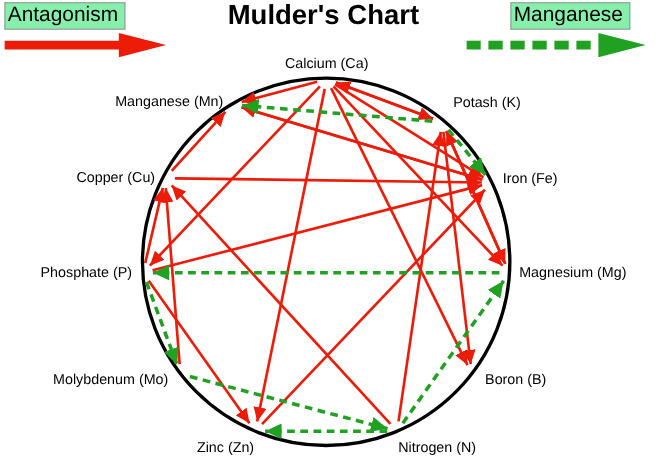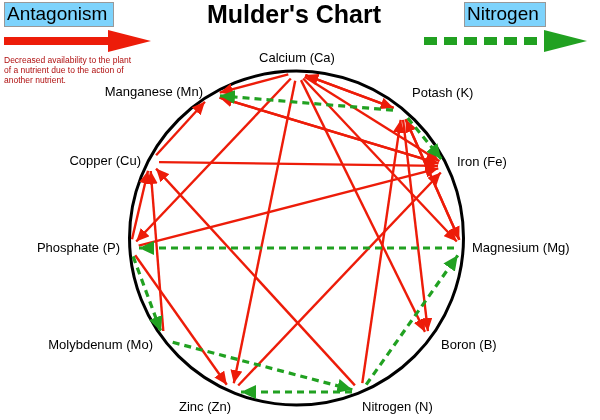--- a/index.html
+++ b/index.html
@@ -10,46 +10,45 @@
   .page-title{
     position:absolute; top:0; left:0; right:12px; text-align:center;
     font-size:25px; font-weight:bold; color:#000;
   }
   #mulder-svg{position:absolute; top:0; left:0;}
   .legend{position:absolute; top:2px;}
   .legend-antagonism{left:4px; width:162px;}
   .legend-synergism{left:424px; width:172px;}
   .legend-heading{
     display:inline-block; font-size:19px; color:#000;
-    border:1px solid #999; padding:0 6px 1px 2px; background:#7dd3fc;
+    border:1px solid #999; padding:0 6px 1px 2px; background:#86efac;
   }
   .legend-synergism .legend-heading{margin-left:40px;}
   .arrow-icon{display:block; margin-top:1px;}
   .legend-desc{font-size:8.5px; line-height:1.18; margin-top:1px;}
   .legend-antagonism .legend-desc{color:#b01010; width:130px;}
   .legend-synergism .legend-desc{color:#1f8f1f; width:160px;}
   .nutrient-label{font-size:13px; fill:#000;}
 </style>
 </head>
 <body>
 
 <div class="stage">
 
   <div class="page-title">Mulder's Chart</div>
 
   <div class="legend legend-antagonism">
     <span class="legend-heading">Antagonism</span>
     <svg class="arrow-icon" width="150" height="26">
       <polygon points="0,9 104,9 104,2 147,13 104,24 104,17 0,17" fill="#ed1c09"></polygon>
     </svg>
-    <div class="legend-desc">Decreased availability to the plant of a nutrient due to the action of another nutrient.</div>
   </div>
 
   <div class="legend legend-synergism">
-    <span class="legend-heading">Nitrogen</span>
+    <span class="legend-heading">Manganese</span>
     <svg class="arrow-icon" width="170" height="26">
       <g fill="#21a121">
         <rect x="0" y="9" width="13" height="8"></rect>
         <rect x="20" y="9" width="13" height="8"></rect>
         <rect x="40" y="9" width="13" height="8"></rect>
         <rect x="60" y="9" width="13" height="8"></rect>
         <rect x="80" y="9" width="13" height="8"></rect>
         <rect x="100" y="9" width="13" height="8"></rect>
         <polygon points="120,2 163,13 120,24"></polygon>
       </g>

